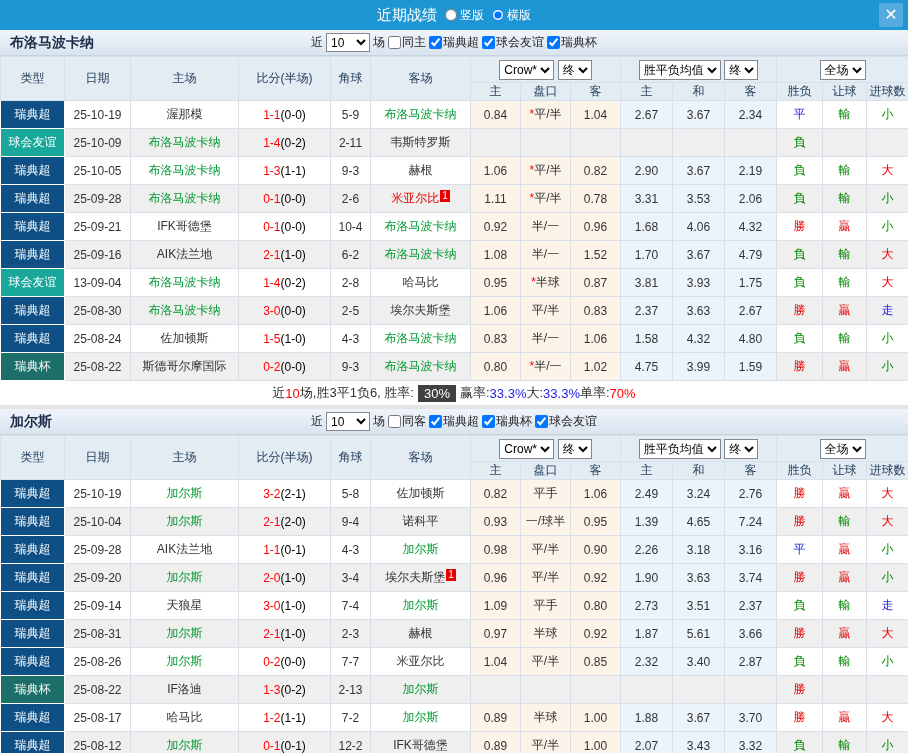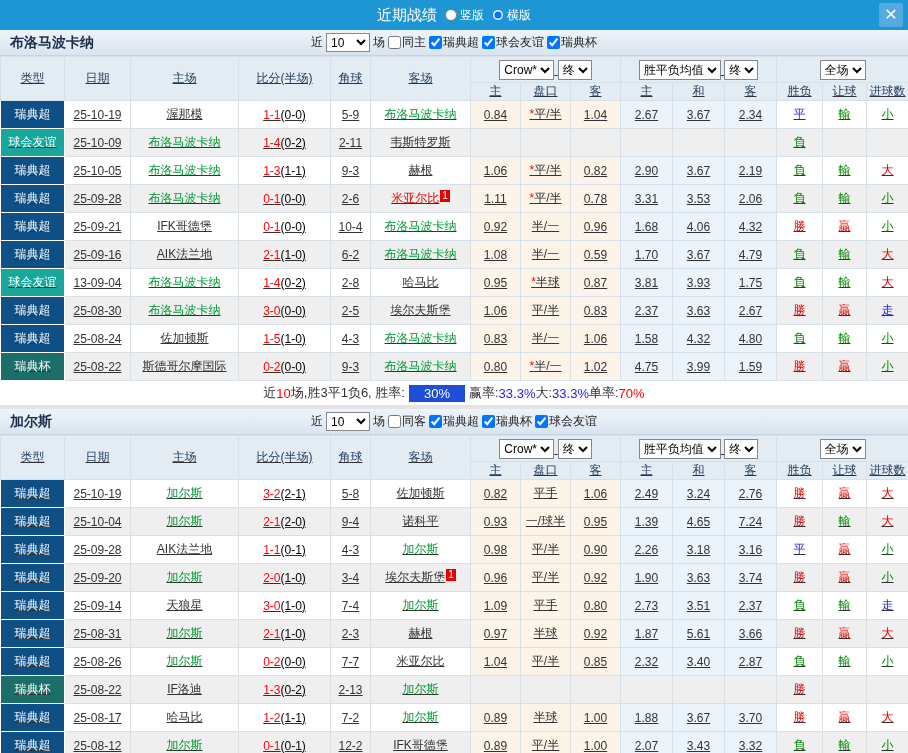--- a/index.html
+++ b/index.html
@@ -34,21 +34,21 @@
   }
   .filters * { pointer-events: auto; }
   .filters label { display: flex; align-items: center; cursor: pointer; }
   .filters input[type=checkbox] { width: 13px; height: 13px; margin-right: 1px; }
   select {
     font-family: inherit; font-size: 12px; height: 19px;
     border: 1px solid #828790; background: #fff; color: #000;
   }
   .count-select { width: 44px; }
   
-  table { border-collapse: collapse; table-layout: fixed; width: 908px; text-decoration: underline; }
+  table { border-collapse: collapse; table-layout: fixed; width: 908px; }
   th, td {
     border: 1px solid #d7e0e9; text-align: center; overflow: hidden; white-space: nowrap;
   }
   thead th { background: #e3ebf3; color: #27405e; font-weight: normal; }
   tr.h1 th { height: 26px; }
   tr.h2 th { height: 17px; font-size: 12px; }
   th.grp select { height: 20px; }
   tbody td { height: 28px; background: #fff; }
   tr.even td { background: #efefef; }
   td.c-odds { background: #fdf4e9 !important; }
@@ -63,21 +63,21 @@
     display: inline-block; background: #e60000; color: #fff; font-size: 10px;
     line-height: 12px; padding: 0 2px; margin-left: 1px; vertical-align: top;
   }
   
   .summary {
     height: 24px; display: flex; align-items: center; justify-content: center;
     font-size: 13px; color: #333;
   }
   .sum-red { color: #ff0000; }
   .sum-blue { color: #2424e0; }
-  .sum-badge { background: #1d4ed8; color: #fff; padding: 1px 15px; margin: 0 4px; }
+  .sum-badge { background: #404040; color: #fff; padding: 1px 6px; margin: 0 4px; }
   .divider { height: 4px; background: #e4e4e4; }
 </style>
 </head>
 <body>
 
 <div class="topbar">
   <span class="topbar-title">近期战绩</span>
   <label class="radio-wrap">
     <input type="radio" name="layout" style="">
     <span>竖版</span>
@@ -252,21 +252,21 @@
         </tr>
         <tr class="even">
           <td class="type-cell" style="background: rgb(14, 80, 134);">瑞典超</td>
           <td>25-09-16</td>
           <td><span>AIK法兰地</span></td>
           <td><span class="score-main">2-1</span><span class="score-half">(1-0)</span></td>
           <td>6-2</td>
           <td><span class="team-green">布洛马波卡纳</span></td>
           <td class="c-odds">1.08</td>
           <td class="c-odds">半/一</td>
-          <td class="c-odds">0.59</td>
+          <td class="c-odds">1.52</td>
           <td class="c-mean">1.70</td>
           <td class="c-mean">3.67</td>
           <td class="c-mean">4.79</td>
           <td style="color: rgb(0, 136, 0);">負</td>
           <td style="color: rgb(0, 136, 0);">輸</td>
           <td style="color: rgb(230, 0, 0);">大</td>
         </tr>
         <tr class="odd">
           <td class="type-cell" style="background: rgb(24, 167, 154);">球会友谊</td>
           <td>13-09-04</td>

